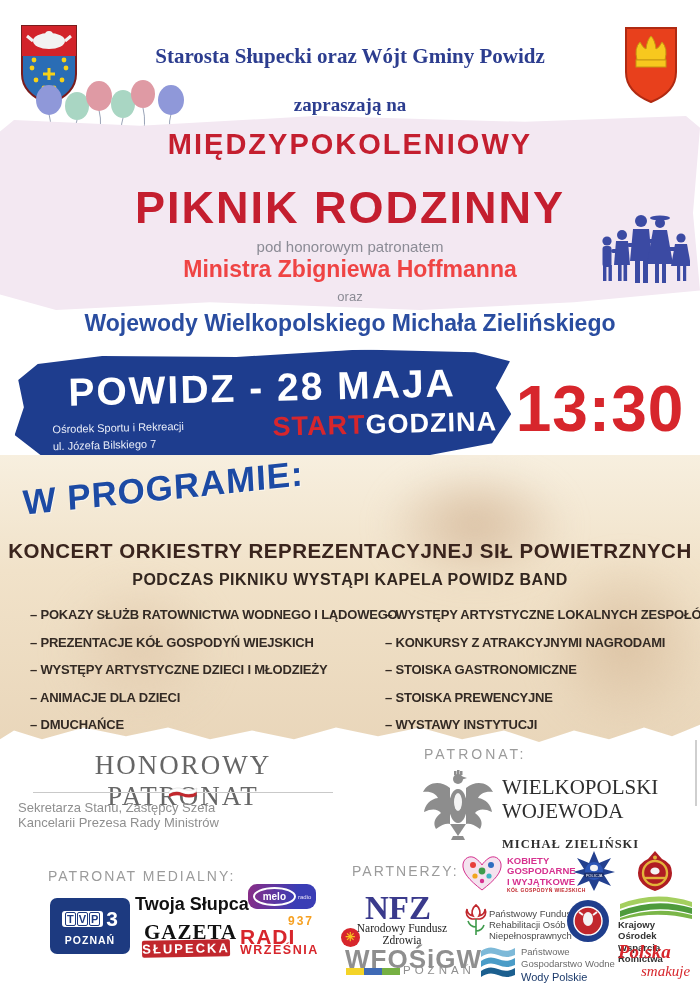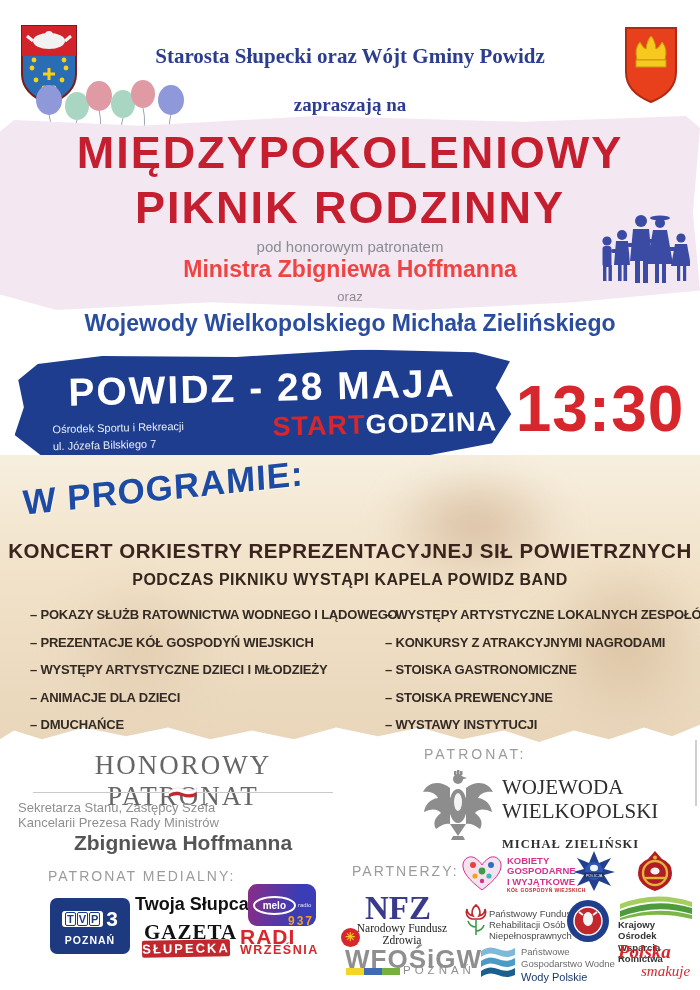--- a/index.html
+++ b/index.html
@@ -10,21 +10,21 @@
   .serif{font-family:"Liberation Serif",serif;}
 
   
   .org-title{top:44px;font-size:21px;font-weight:bold;color:#2c3d8f;}
   .invite{top:94px;font-size:19px;font-weight:bold;color:#2c3d8f;}
 
   
   .pink-band{top:116px;left:0;width:700px;height:194px;background:#f3e8f2;
     clip-path:polygon(0 8%,2% 2%,20% 5%,45% 0,75% 3%,98% 0,100% 6%,99% 50%,100% 90%,82% 96%,60% 100%,30% 96%,8% 100%,0 92%);}
   .main-title{font-weight:800;color:#c41e2f;letter-spacing:2px;line-height:1;}
-  .t1{top:130px;font-size:45px;}
+  .t1{top:130px;font-size:29px;}
   .t2{top:185px;font-size:45px;}
   .patron-intro{top:238px;font-size:15px;color:#8b8b95;}
   .minister{top:256px;font-size:23px;font-weight:bold;color:#ef4444;}
   .oraz{top:289px;font-size:13px;color:#8b8b95;}
   .voivode{top:310px;font-size:23px;font-weight:bold;color:#2a4da0;}
 
   
   .banner{top:352px;left:14px;width:497px;height:110px;background:#1e3d8e;transform:rotate(-1.4deg);
     clip-path:polygon(1% 20%,5% 6%,18% 0,45% 4%,70% 0,93% 5%,100% 14%,97% 38%,100% 62%,96% 88%,80% 100%,50% 95%,22% 100%,6% 92%,0 70%,2% 45%);}
   .place-date{top:14px;left:0;width:497px;text-align:center;color:#fff;font-weight:800;font-size:39px;letter-spacing:2px;}
@@ -69,21 +69,21 @@
   .tvp-row{display:flex;align-items:center;gap:3px;}
   .tvp-box{background:#fff;border-radius:3px;padding:1px 3px;display:flex;gap:1px;}
   .tvp-letter{font-size:11px;font-weight:bold;color:#1d3a80;border:1px solid #1d3a80;padding:0 1px;border-radius:2px;}
   .tvp-3{color:#fff;font-size:21px;font-weight:800;}
   .tvp-city{color:#fff;font-size:10.5px;font-weight:bold;letter-spacing:1px;}
 
   .twoja{top:894px;left:135px;font-size:18px;font-weight:800;color:#111;}
   .twoja .pl{display:inline-block;background:#b5252b;color:#fff;font-size:8px;font-weight:bold;
              padding:1px 2px;border-radius:2px;vertical-align:top;margin-left:2px;}
 
-  .melo{top:884px;left:248px;width:68px;height:42px;border-radius:9px;
+  .melo{top:884px;left:248px;width:68px;height:25px;border-radius:9px;
         background:linear-gradient(100deg,#8a2d86 0%,#3a3db5 70%);display:flex;align-items:center;justify-content:center;}
   .melo-oval{border:2px solid #fff;border-radius:50%;padding:2px 8px;color:#fff;font-size:10px;font-weight:800;}
   .melo-radio{color:#e8e1f7;font-size:6px;margin-left:2px;}
 
   .gazeta-top{top:920px;left:144px;width:86px;text-align:center;font-size:21px;font-weight:bold;color:#111;letter-spacing:1px;}
   .gazeta-bottom{top:940px;left:142px;width:88px;text-align:center;background:#c1272d;color:#fff;
       font-size:13px;font-weight:800;letter-spacing:2px;padding:1px 0;border-radius:2px;transform:rotate(-1deg);}
 
   .rw-freq{top:914px;left:288px;font-size:12px;font-weight:800;color:#f6a021;letter-spacing:2px;}
   .rw-radio{top:925px;left:240px;font-size:21px;font-weight:800;color:#d7262c;letter-spacing:1px;display:flex;align-items:center;gap:45px;}
@@ -236,43 +236,42 @@
   <div class="abs serif hon-head">HONOROWY PATRONAT</div>
   <div class="abs hon-line"></div>
   <svg class="abs" style="top:786px;left:168px" width="30" height="13" viewBox="0 0 30 13">
     <path d="M1 5 q8 -5 14 -2 q8 3 14 -1 l-1 4 q-7 4 -14 1 q-7 -3 -13 1 z" fill="#fff" stroke="#d8d8d8" stroke-width=".6"></path>
     <path d="M1 8 q7 -4 13 -1 q8 3 15 -1 l-1 4 q-7 3 -14 0 q-6 -2 -13 1 z" fill="#c1272d"></path>
   </svg>
   <div class="abs hon-sub">
     <div>Sekretarza Stanu, Zastępcy Szefa</div>
     <div>Kancelarii Prezesa Rady Ministrów</div>
   </div>
-  <div class="abs hon-name">Zbigniewa Hoffmanna</div>
 
   <div class="abs pat-label">PATRONAT:</div>
   <svg class="abs" style="top:766px;left:420px" width="76" height="76" viewBox="0 0 76 76">
     <g fill="#8d8d8d">
       <circle cx="38" cy="13" r="5"></circle>
       <path d="M41 10 l6 2 -6 2 z"></path>
       <rect x="34" y="5" width="2.5" height="4"></rect>
         <rect x="37" y="4" width="2.5" height="5"></rect>
         <rect x="40" y="5" width="2.5" height="4"></rect>
       <ellipse cx="38" cy="40" rx="9" ry="17"></ellipse>
       <path d="M30 22 C20 14 8 16 3 26 C11 25 16 28 18 32 C10 33 5 39 4 46 C12 42 18 43 21 47 C14 52 13 58 16 63 C22 58 27 57 30 58 z"></path>
       <path d="M46 22 C56 14 68 16 73 26 C65 25 60 28 58 32 C66 33 71 39 72 46 C64 42 58 43 55 47 C62 52 63 58 60 63 C54 58 49 57 46 58 z"></path>
       <path d="M30 58 l8 12 8 -12 z"></path>
       <path d="M33 70 h10 l2 4 h-14 z"></path>
     </g>
     <g fill="#f4f4f4">
       <ellipse cx="38" cy="36" rx="4" ry="9"></ellipse>
     </g>
   </svg>
   <div class="abs serif pat-text">
+    <div>WIELKOPOLSKI</div>
     <div>WOJEWODA</div>
-    <div>WIELKOPOLSKI</div>
     <div class="pat-name">MICHAŁ ZIELIŃSKI</div>
   </div>
   <div class="abs edge-line"></div>
 
   <div class="abs media-label">PATRONAT MEDIALNY:</div>
 
   <div class="abs tvp">
     <div class="tvp-row">
       <span class="tvp-box">
         <span class="tvp-letter">T</span>

